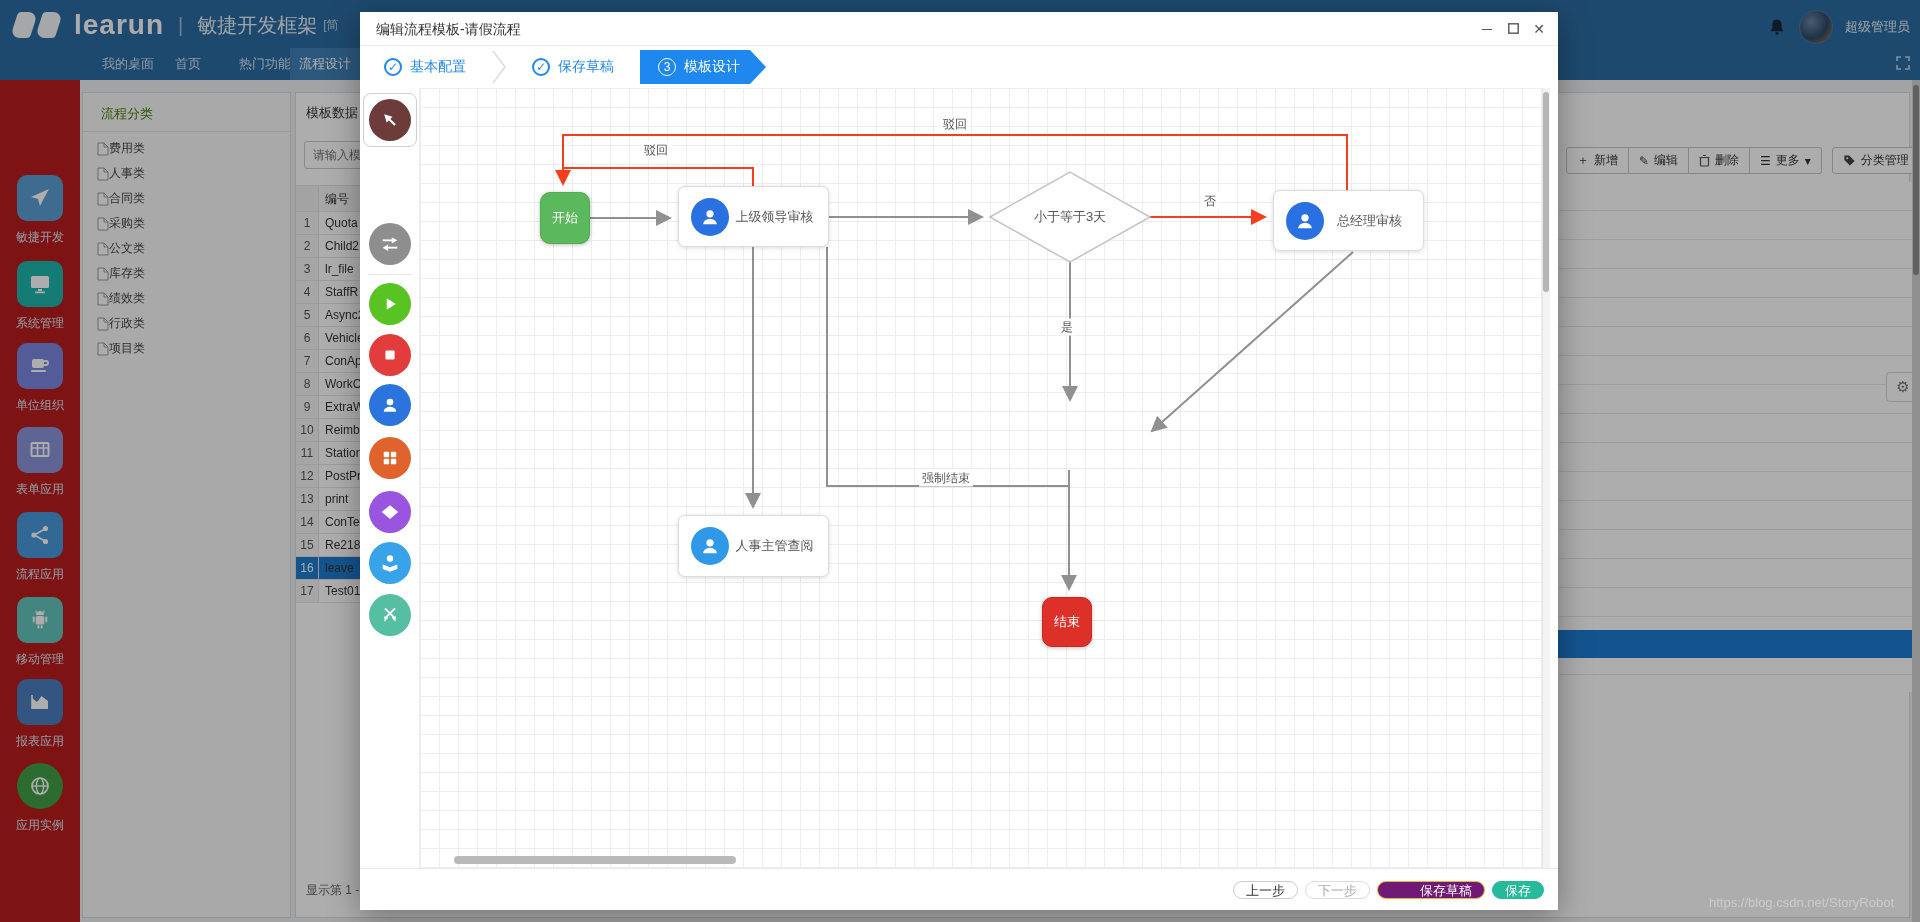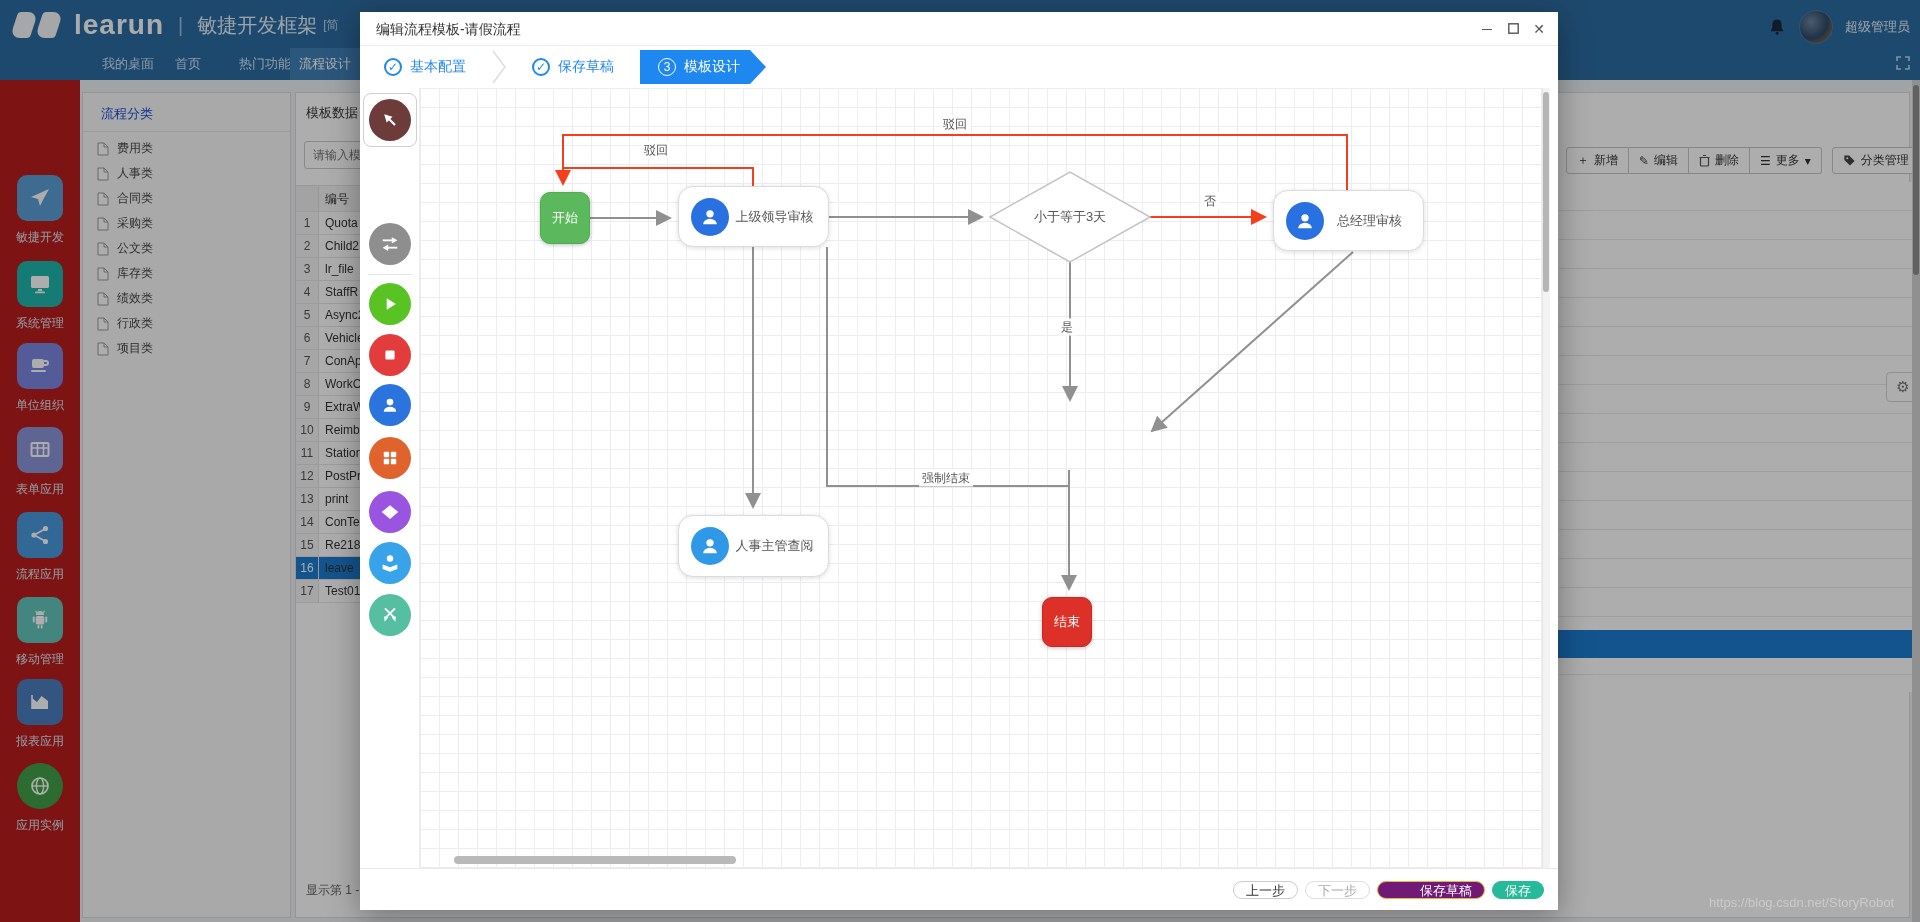--- a/index.html
+++ b/index.html
@@ -23,22 +23,22 @@
   #fullscreen-btn { right:10px; top:56px; color:#bcd6ec; font-size:13px; }
 
   #sidebar { left:0; top:80px; width:80px; height:842px; background:#b91c1c; }
   .side-item { position:absolute; left:0; width:80px; text-align:center; }
   .side-tile { margin:0 auto; width:46px; height:46px; border-radius:10px; display:flex; align-items:center; justify-content:center; }
   .side-label { display:block; margin-top:8px; color:#d9e8f6; font-size:12px; }
 
   
   .panel { background:#fafafa; border:1px solid #dcdcdc; }
   #cat-panel { left:82px; top:92px; width:209px; height:826px; }
-  .panel-title { padding:12px 14px 8px 18px; font-size:13px; color:#1d4ed8; border-bottom:1px solid #e5e5e5; }
-  .cat-item { display:flex; align-items:center; gap:8px; height:25px; padding-left:14px; font-size:12px; color:#444; cursor:pointer; }
+  .panel-title { padding:12px 14px 8px 18px; font-size:13px; color:#4d7c0f; border-bottom:1px solid #e5e5e5; }
+  .cat-item { display:flex; align-items:center; gap:0; height:25px; padding-left:14px; font-size:12px; color:#444; cursor:pointer; }
   #tpl-panel { left:295px; top:92px; width:1615px; height:826px; background:#fff; border:1px solid #dcdcdc; }
   #tpl-title { padding:11px 0 0 10px; font-size:13px; color:#333; white-space:nowrap; }
   #tpl-search { position:absolute; left:8px; top:48px; width:150px; height:28px; border:1px solid #ccc; border-radius:3px; padding:0 8px; font-size:12px; color:#555; background:#fff; }
   #tpl-table { position:absolute; left:0px; top:92px; width:260px; font-size:12px; border-top:1px solid #e2e2e2; }
   .trow { display:flex; height:23px; line-height:23px; border-bottom:1px solid #e6e6e6; background:#fff; }
   .trow .c-num { width:23px; text-align:center; background:#f5f5f5; color:#555; border-right:1px solid #e2e2e2; }
   .trow .c-name { flex:1; padding-left:6px; color:#333; }
   .trow.head { height:26px; line-height:26px; background:#f5f5f5; color:#333; }
   .trow.head .c-num { background:#f0f0f0; }
   .trow[data-selected="true"], .trow[data-selected="true"] .c-num { background:#1d7dd2; color:#fff; }
@@ -79,21 +79,21 @@
   .tool { position:absolute; left:9px; width:42px; height:42px; border-radius:50%; display:flex; align-items:center; justify-content:center; cursor:pointer; }
   #tool-select-box { position:absolute; left:3px; top:5px; width:54px; height:54px; background:#fff; border:1px solid #cfcfcf; border-radius:8px; }
   .tool-divider { position:absolute; left:8px; width:44px; height:1px; background:#e5e5e5; }
   #canvas { left:60px; top:76px; width:1122px; height:780px; background:#fff;
      background-image:linear-gradient(#ebedf0 1px, transparent 1px), linear-gradient(90deg, #ebedf0 1px, transparent 1px);
      background-size:19px 19px; overflow:hidden; }
   #vscroll { left:1182px; top:76px; width:8px; height:780px; background:#f3f3f3; border-left:1px solid #e6e6e6; }
   #vscroll-thumb { left:1183px; top:80px; width:6px; height:200px; background:#b5b5b5; border-radius:3px; }
   #hscroll-thumb { left:94px; top:844px; width:282px; height:8px; background:#b9b9b9; border-radius:4px; z-index:6; }
 
-  .flow-node { position:absolute; background:#fff; border:1px solid #dcdcdc; border-radius:15px; box-shadow:0 1px 5px rgba(0,0,0,.14); display:flex; align-items:center; }
+  .flow-node { position:absolute; background:#fff; border:1px solid #dcdcdc; border-radius:7px; box-shadow:0 1px 5px rgba(0,0,0,.14); display:flex; align-items:center; }
   .node-avatar { width:38px; height:38px; border-radius:50%; background:#2970e0; margin-left:12px; display:flex; align-items:center; justify-content:center; flex:none; }
   .node-label { flex:1; text-align:center; font-size:13px; color:#555; padding-right:8px; }
   .term-node { position:absolute; border-radius:10px; color:#fff; font-size:13px; display:flex; align-items:center; justify-content:center; box-shadow:0 1px 4px rgba(0,0,0,.25); }
   #node-start { background:#5cb85c; border:1px solid #4cae4c; }
   #node-end { background:#dd3028; border:1px solid #c22a22; }
   .edge-label { position:absolute; transform:translate(-50%,-50%); background:#fff; padding:0 3px; font-size:12px; color:#555; white-space:nowrap; }
   #diamond-label { position:absolute; transform:translate(-50%,-50%); font-size:13px; color:#555; white-space:nowrap; }
 
   #modal-footer { left:0; top:856px; width:100%; height:42px; border-top:1px solid #e8e8e8; display:flex; align-items:center; justify-content:flex-end; gap:7px; padding-right:14px; }
   .fbtn { height:18px; padding:0 12px; border-radius:9px; font-size:13px; border:1px solid #ccc; background:#fff; color:#333; cursor:pointer; }

